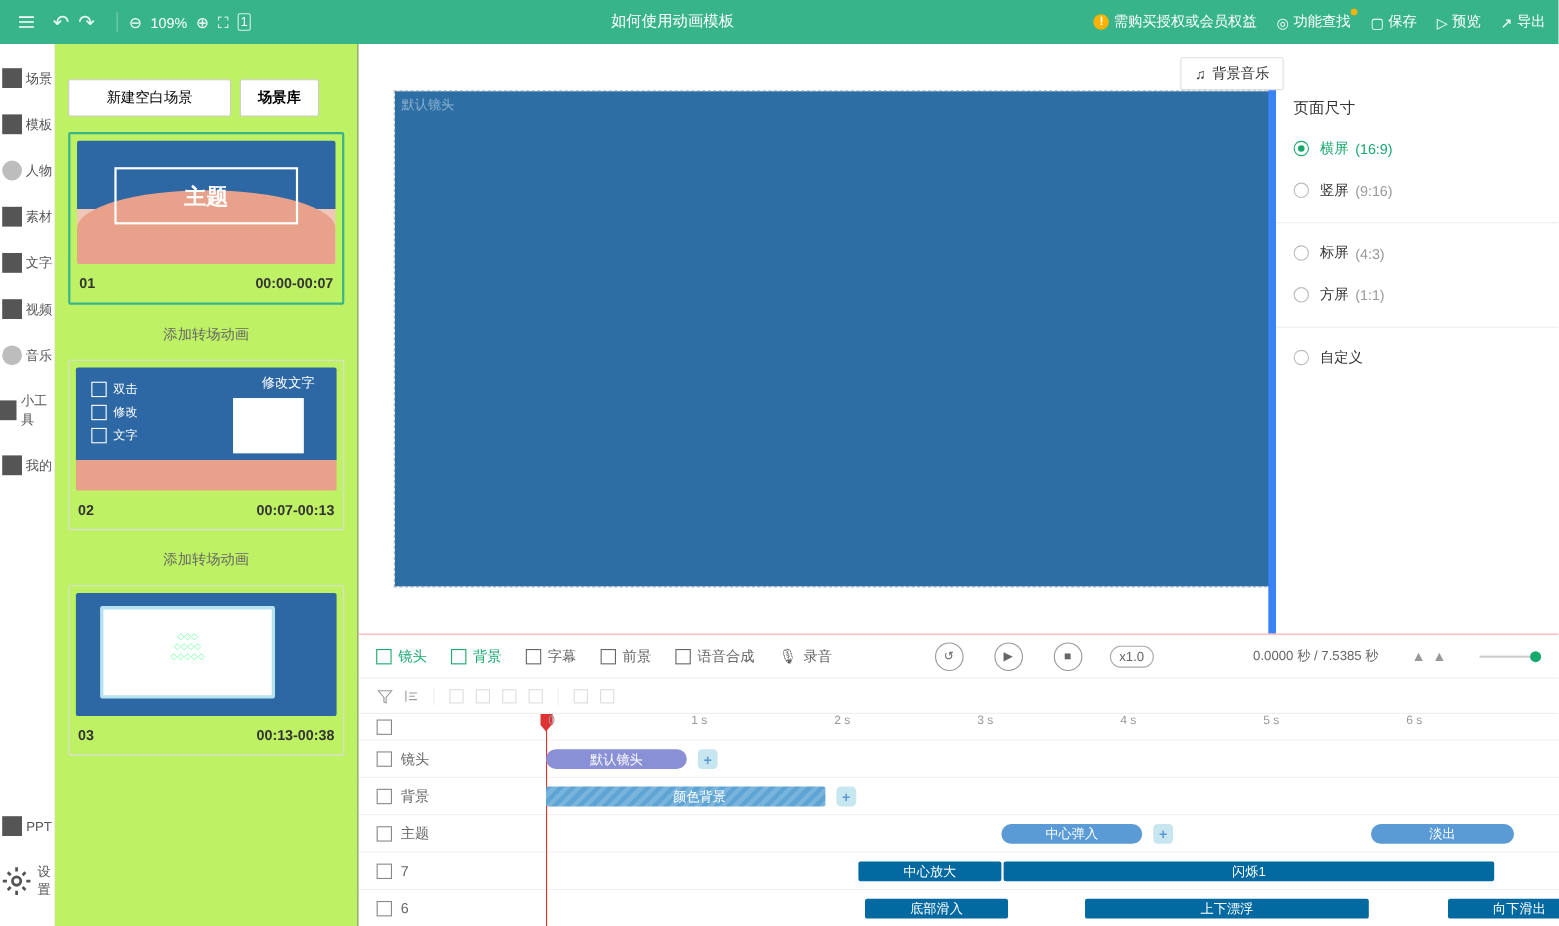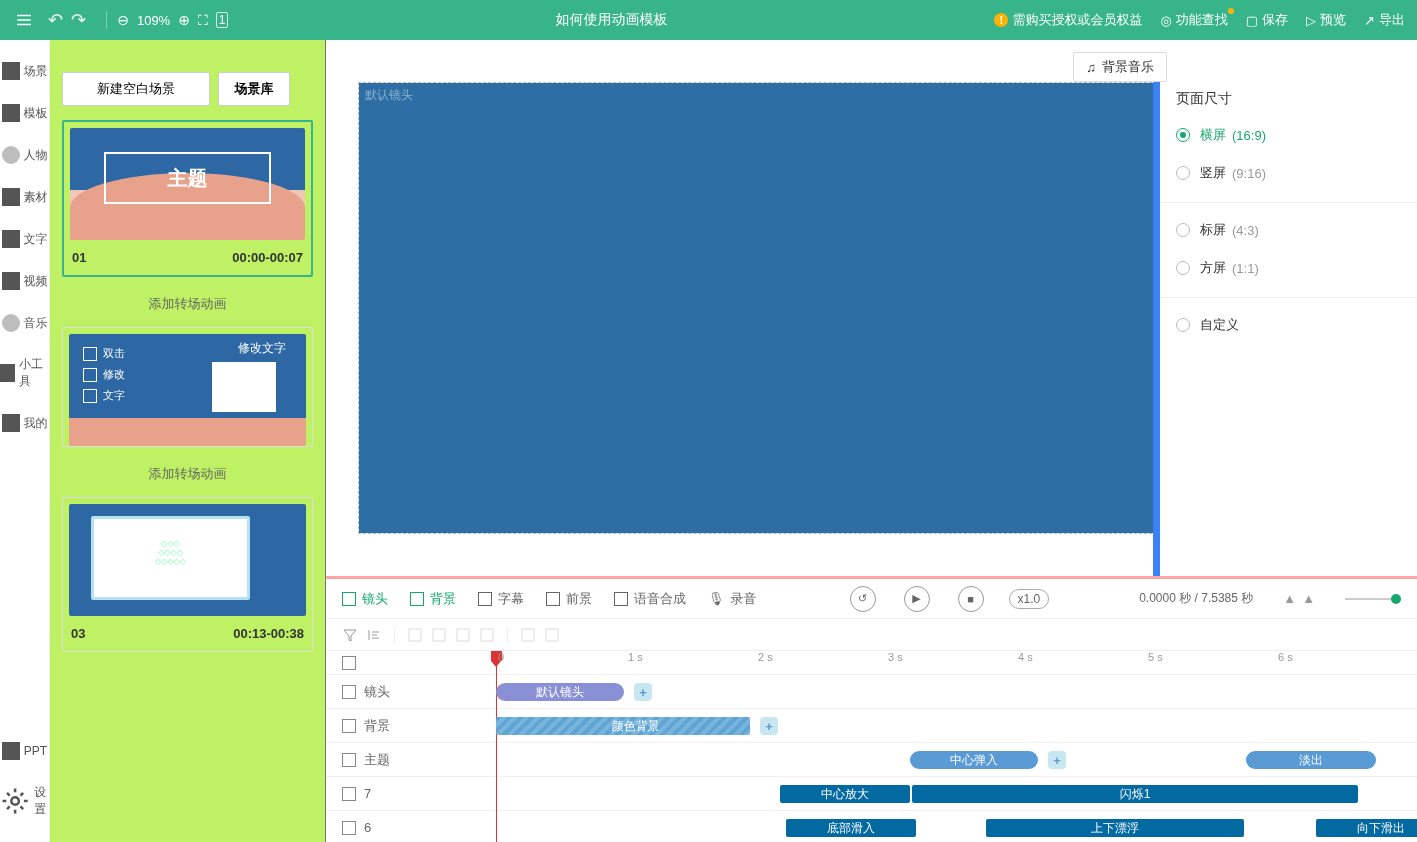--- a/index.html
+++ b/index.html
@@ -67,21 +67,21 @@
 .right-panel .radio-row .radio { width:14px; height:14px; border:1.5px solid #bbb; border-radius:50%; margin-right:10px; position:relative;}
 .right-panel .radio-row.active .radio { border-color:#17a86e; }
 .right-panel .radio-row.active .radio:after { content:''; position:absolute; left:2.5px; top:2.5px; width:6px; height:6px; border-radius:50%; background:#17a86e;}
 .right-panel .radio-row.active .lbl { color:#17a86e; }
 .right-panel .radio-row .lbl { margin-right:6px; }
 .right-panel .radio-row .ratio { color:#999; }
 .right-panel .radio-row.active .ratio { color:#17a86e; }
 .right-panel .sep { height:1px; background:#eee; margin:0 -16px 18px -16px; }
 
 
-.timeline { position:absolute; left:326px; right:0; bottom:0; height:266px; border-top:3px solid #fca5a5; background:#fff; display:flex; flex-direction:column; }
+.timeline { position:absolute; left:326px; right:0; bottom:0; height:266px; border-top:1px solid #fca5a5; background:#fff; display:flex; flex-direction:column; }
 .tl-tabs { height:40px; display:flex; align-items:center; padding:0 16px; gap:22px; border-bottom:1px solid #eee; }
 .tl-tabs .tab { display:flex; align-items:center; gap:6px; cursor:pointer; color:#666; font-size:13px;}
 .tl-tabs .tab.active { color:#17a86e; }
 .tl-tabs .tab .ico { width:14px; height:14px; border:1.5px solid currentColor; }
 .tl-tabs .spacer { flex:1; }
 .tl-tabs .pbtn { width:26px; height:26px; border-radius:50%; border:1.5px solid #999; display:flex; align-items:center; justify-content:center; margin:0 3px; cursor:pointer; font-size:11px; color:#666;}
 .tl-tabs .speed { border:1.5px solid #aaa; border-radius:14px; padding:2px 8px; font-size:12px; color:#666;}
 .tl-tabs .time { color:#666; font-size:12px; margin-left:auto;}
 .tl-tabs .zoom-icons { display:flex; gap:6px; color:#999; margin:0 8px; }
 .tl-tabs .zslider { width:56px; height:2px; background:#ccc; position:relative; }
@@ -241,20 +241,24 @@
             <div class="ico"></div>
             <span>修改</span>
           </div>
         <div class="row">
             <div class="ico"></div>
             <span>文字</span>
           </div>
       </div>
       <div class="easel"></div>
     </div>
+    <div class="meta">
+      <span>02</span>
+      <span>00:07-00:13</span>
+    </div>
   </div>
   <div class="add-trans">添加转场动画</div>
 
   <div class="scene-card">
     <div class="thumb t3">
       <div class="board">
           <div class="txt">◇◇◇<br>◇◇◇◇<br>◇◇◇◇◇</div>
         </div>
     </div>
     <div class="meta">

